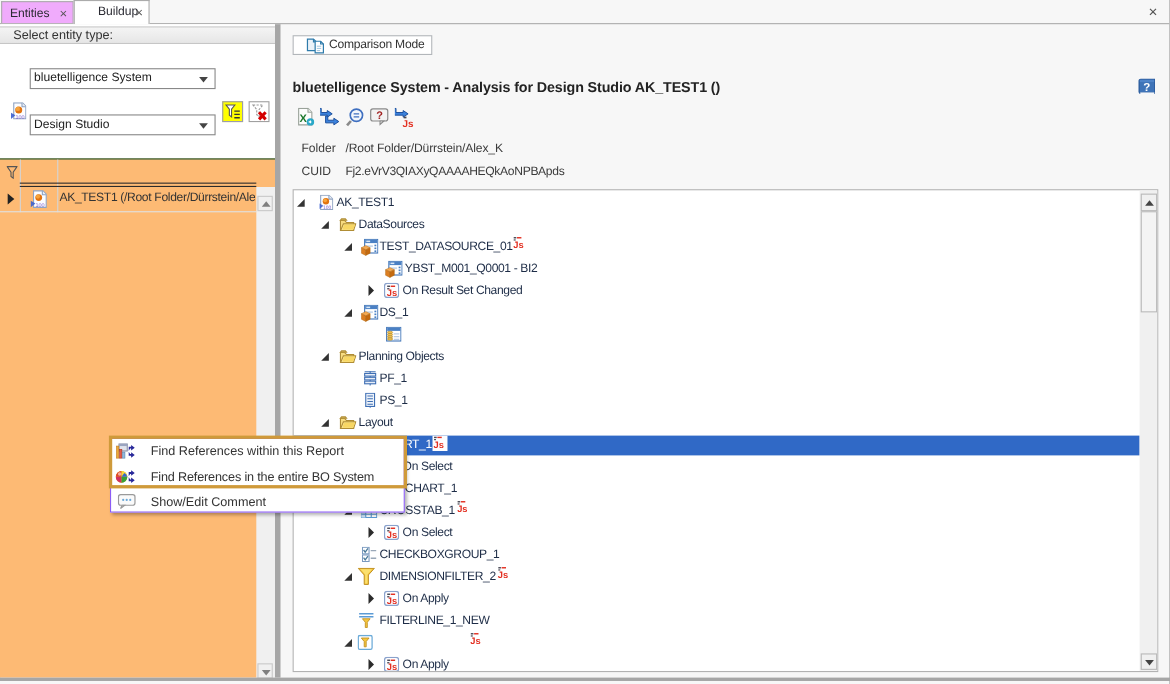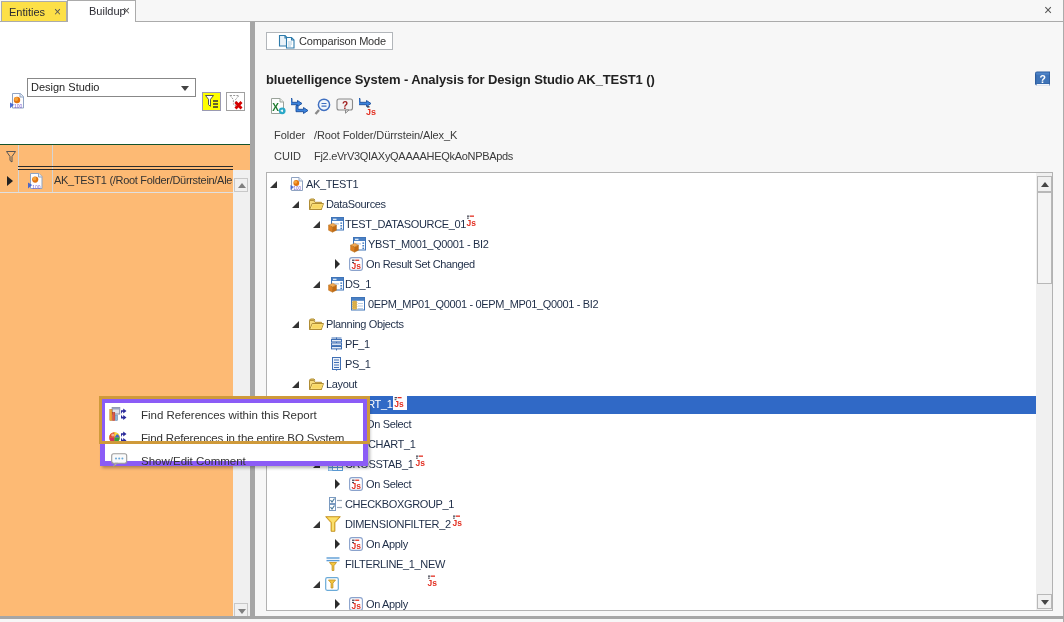--- a/index.html
+++ b/index.html
@@ -13,45 +13,52 @@
 <body>
 
 <div class="abs" id="tabstrip" style="left:0;top:0;width:1064px;height:22px;background:#f7f7f7;"></div>
 <div class="abs" style="left:0;top:21px;width:1063px;height:1px;background:#ababab;"></div>
 <div class="abs" style="left:1063px;top:0;width:1px;height:622px;background:#ababab;"></div>
 <div class="abs" style="left:0;top:22px;width:1px;height:594px;background:#c4c4c4;"></div>
 <div class="abs" style="left:0;top:618px;width:1064px;height:1px;background:#ababab;"></div>
 
 <div class="abs" style="left:1044px;top:3px;width:14px;height:14px;color:#555;font-size:14px;line-height:14px;">×</div>
 
-<div class="abs" style="left:1px;top:1px;width:66px;height:20px;background:#fde047;border:1px solid #ababab;border-bottom:none;">
+<div class="abs" style="left:1px;top:1px;width:66px;height:20px;background:#f0abfc;border:1px solid #ababab;border-bottom:none;">
   <span class="abs" style="left:7px;top:4px;font-size:11px;color:#2b2b33;">Entities</span>
   <span class="abs" style="left:52px;top:3px;font-size:12px;color:#555;">×</span>
 </div>
 
 <div class="abs" style="left:67px;top:0px;width:69px;height:22px;background:#ffffff;border:1px solid #ababab;border-bottom:none;">
   <span class="abs" style="left:21px;top:4px;font-size:11px;color:#2b2b33;">Buildup</span>
   <span class="abs" style="left:55px;top:3px;font-size:12px;color:#555;">×</span>
 </div>
 
 <div class="abs" id="leftpanel" style="left:0;top:22px;width:250px;height:594px;background:#fff;">
 
-
+  <div class="abs" style="left:0;top:2px;width:250px;height:16px;background:linear-gradient(#f4f4f4,#e6e6e6);border-top:1px solid #c6c6c6;border-bottom:1px solid #c6c6c6;">
+    <span class="abs" style="left:12px;top:1px;font-size:11.5px;color:#333;">Select entity type:</span>
+  </div>
+
+  <div class="abs" style="left:27px;top:40px;width:169px;height:19px;background:#fff;border:1px solid #888;">
+    <span class="abs" style="left:3px;top:2px;font-size:11px;color:#222;">bluetelligence System</span>
+    <span class="abs dd-arrow" style="left:153px;top:7px;width:0;height:0;border-left:4px solid transparent;border-right:4px solid transparent;border-top:5px solid #444;"></span>
+  </div>
 
   <div class="abs" id="dsicon-left" style="left:9px;top:71px;width:15px;height:16px;">
     <svg width="15" height="16" viewBox="0 0 15 16">
       <path d="M3.5 0.5 h8 l3 3 v11.5 h-11 z" fill="#fdfdfe" stroke="#8fa3c2"></path>
       <path d="M11 0.5 v3.5 h3.5" fill="#e8edf5" stroke="#8fa3c2"></path>
       <circle cx="8" cy="7" r="3.2" fill="#e2730f"></circle>
       <circle cx="7.2" cy="6" r="2" fill="#f6a33a"></circle>
       <path d="M1 9.5 l4 2.3 l-4 3.4 z" fill="#3a5fd0" opacity="0.9"></path>
       <text x="5" y="15" font-size="5" fill="#7a5fd0" font-family="Liberation Sans">100</text>
     </svg>
   </div>
-  <div class="abs" style="left:27px;top:56px;width:169px;height:19px;background:#fff;border:1px solid #888;">
+  <div class="abs" style="left:27px;top:82px;width:169px;height:19px;background:#fff;border:1px solid #888;">
     <span class="abs" style="left:3px;top:2px;font-size:11px;color:#222;">Design Studio</span>
     <span class="abs" style="left:153px;top:7px;width:0;height:0;border-left:4px solid transparent;border-right:4px solid transparent;border-top:5px solid #444;"></span>
   </div>
   <div class="abs" id="btn-filter-y" style="left:202px;top:70px;width:19px;height:19px;background:#ffff00;border:1px solid #9a9ab2;">
     <svg width="17" height="17" viewBox="0 0 17 17">
       <path d="M2.5 2.5 h8 l-3 3.8 v7 l-2 -1.6 v-5.4 z" fill="#fff" stroke="#555" stroke-width="1"></path>
       <path d="M10 8 h5 M10 11 h5 M10 14 h5" stroke="#333" stroke-width="1.3"></path>
     </svg>
   </div>
   <div class="abs" id="btn-filter-x" style="left:226px;top:70px;width:19px;height:19px;background:#fff;border:1px solid #a0a0a0;">
@@ -253,21 +260,20 @@
 <g fill="#f2c14e" stroke="#b08d35" stroke-width="0.6">
 <ellipse cx="4.6" cy="5.2" rx="2.4" ry="1.1"></ellipse>
 <ellipse cx="4.6" cy="7.2" rx="2.4" ry="1.1"></ellipse>
 <ellipse cx="4.6" cy="9.2" rx="2.4" ry="1.1"></ellipse>
 <ellipse cx="4.6" cy="11.2" rx="2.4" ry="1.1"></ellipse>
 </g>
 <line x1="8" y1="6.5" x2="13" y2="6.5" stroke="#b8cce4"></line>
 <line x1="8" y1="9" x2="13" y2="9" stroke="#b8cce4"></line>
 <line x1="8" y1="11.5" x2="13" y2="11.5" stroke="#b8cce4"></line>
 </svg>
-<span class="abs tree-txt" style="left:101px;top:125px;">0EPM_MP01_Q0001 - 0EPM_MP01_Q0001 - BI2</span>
 <span class="abs" style="left:25px;top:148px;width:0;height:0;border-bottom:7px solid #333;border-left:7px solid transparent;"></span>
 <svg class="abs" style="left:41px;top:145px" width="16" height="13" viewBox="0 0 16 13">
 <path d="M1.5 2.5 h4 l1.5 1.8 h6.5 v7.2 h-12 z" fill="#f7dc81" stroke="#b08d35"></path>
 <path d="M2.5 1 h3.5 l1 1.2 h-5.5 z" fill="#f7dc81" stroke="#b08d35"></path>
 <path d="M4.2 5.5 h11.3 l-2.2 6 h-11.6 z" fill="#fceea8" stroke="#b08d35"></path>
 <path d="M4.8 6.2 h10 l-1.7 4.6 h-10 z" fill="#f8d764"></path>
 </svg>
 <span class="abs tree-txt" style="left:59px;top:145px;">Planning Objects</span>
 <svg class="abs" style="left:63px;top:164px" width="13" height="14" viewBox="0 0 13 14">
 <line x1="6.5" y1="0.5" x2="6.5" y2="13.5" stroke="#3f6fb4"></line>
@@ -412,21 +418,21 @@
   <div class="abs" style="left:769px;top:0;width:17px;height:437px;background:#f0f0f0;"></div>
   <div class="abs" style="left:770px;top:3px;width:15px;height:16px;background:#f0f0f0;border:1px solid #b8b8b8;">
     <span class="abs" style="left:3px;top:5px;width:0;height:0;border-left:4px solid transparent;border-right:4px solid transparent;border-bottom:5px solid #444;"></span>
   </div>
   <div class="abs" style="left:770px;top:19px;width:15px;height:92px;background:#f4f4f4;border:1px solid #b8b8b8;"></div>
   <div class="abs" style="left:770px;top:421px;width:15px;height:15px;background:#f0f0f0;border:1px solid #b8b8b8;">
     <span class="abs" style="left:3px;top:5px;width:0;height:0;border-left:4px solid transparent;border-right:4px solid transparent;border-top:5px solid #444;"></span>
   </div>
 </div>
 
-<div class="abs" id="ctxmenu" style="left:100px;top:398px;width:268px;height:68px;background:#fff;border:5px solid #8b5cf6;box-shadow:2px 2px 3px rgba(0,0,0,0.3);">
+<div class="abs" id="ctxmenu" style="left:100px;top:398px;width:268px;height:68px;background:#fff;border:1px solid #8b5cf6;box-shadow:2px 2px 3px rgba(0,0,0,0.3);">
   <svg class="abs" style="left:4px;top:4px;" width="18" height="15" viewBox="0 0 18 15">
     <rect x="3.2" y="0.5" width="7.5" height="6.5" fill="#dfe3ec" stroke="#8890a8"></rect>
     <rect x="3.2" y="0.5" width="7.5" height="2" fill="#9aa4c0"></rect>
     <rect x="0.8" y="2.5" width="2.2" height="11" fill="#f0a838" stroke="#b87820" stroke-width="0.5"></rect>
     <rect x="3.6" y="5.5" width="2.2" height="8" fill="#e05848" stroke="#a83020" stroke-width="0.5"></rect>
     <rect x="6.4" y="8" width="2.2" height="5.5" fill="#90b8dc" stroke="#5880a8" stroke-width="0.5"></rect>
     <path d="M12 7 V3.2 h2.2 v-1.7 l3.3 2.5 l-3.3 2.5 v-1.7 h-0.9 z" fill="#28289a"></path>
     <path d="M12 7.6 v3.8 h2.2 v1.7 l3.3 -2.5 l-3.3 -2.5 v1.7 h-0.9 z" fill="#28289a"></path>
   </svg>
   <span class="abs" style="left:36px;top:6px;font-size:11.5px;color:#333;">Find References within this Report</span>

